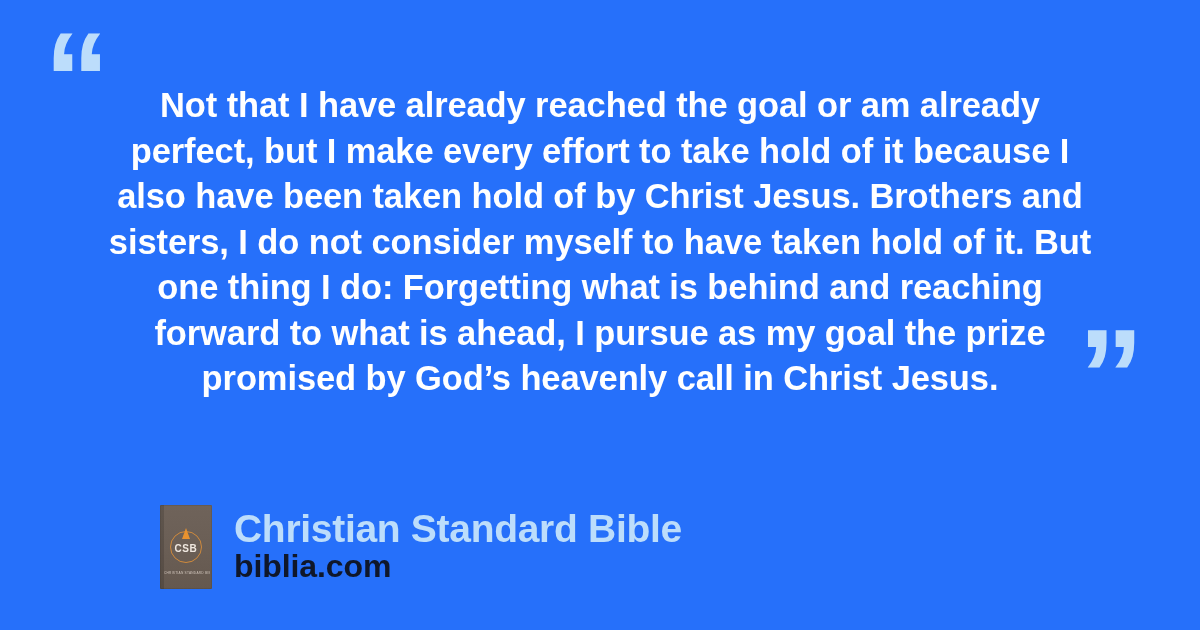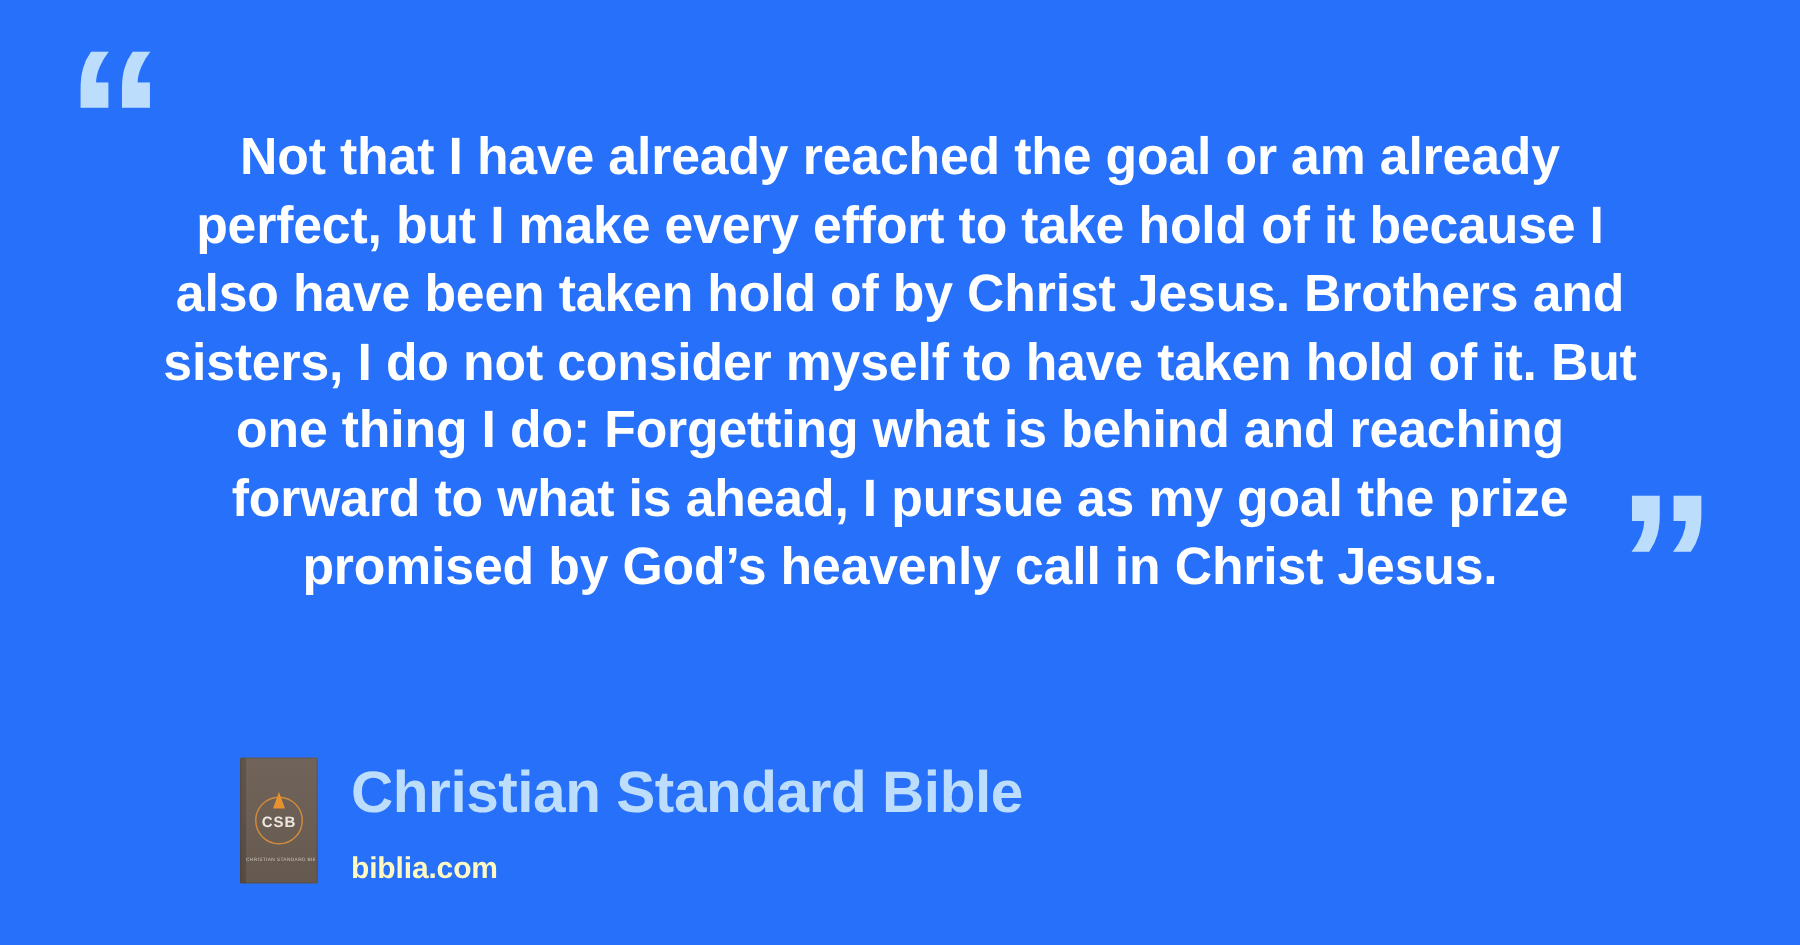--- a/index.html
+++ b/index.html
@@ -158,25 +158,25 @@
   .source-title {
     color: #bcddfb;
     font-family: "Liberation Sans", sans-serif;
     font-weight: 700;
     font-size: 39px;
     line-height: 42px;
     letter-spacing: -0.3px;
     white-space: nowrap;
   }
   .source-site {
-    margin-top: 16px;
-    color: #fef9c3;
-    font-family: "Liberation Sans", sans-serif;
-    font-weight: 700;
-    font-size: 20px;
+    margin-top: 3px;
+    color: #0f172a;
+    font-family: "Liberation Sans", sans-serif;
+    font-weight: 700;
+    font-size: 32px;
     line-height: 26px;
     letter-spacing: -0.1px;
     white-space: nowrap;
   }
 </style>
 </head>
 <body>
 
 <div class="card">
 

